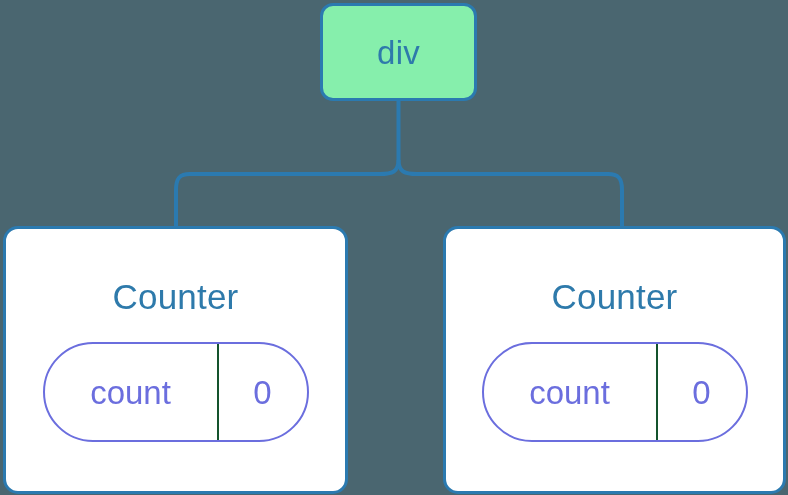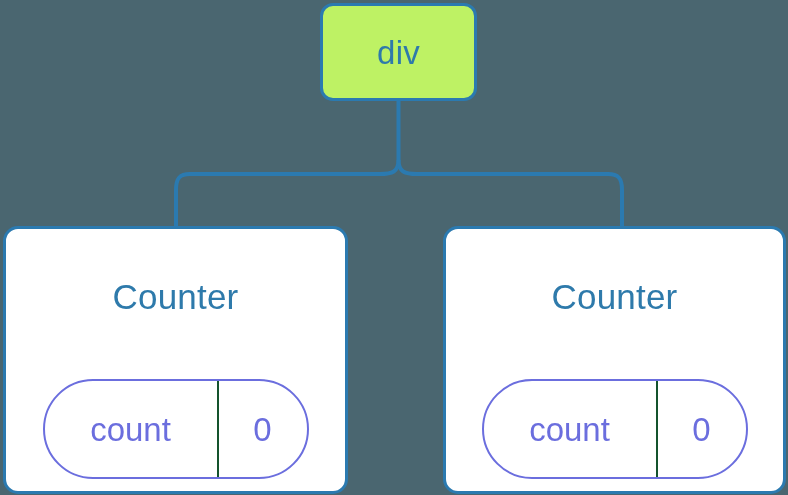--- a/index.html
+++ b/index.html
@@ -29,21 +29,21 @@
     height: 495px;
   }
 
   
   .node-root {
     position: absolute;
     left: 320px;
     top: 3px;
     width: 157px;
     height: 98px;
-    background: #bef264;
+    background: #86efac;
     border: 3px solid #2b7ab0;
     border-radius: 13px;
     box-sizing: border-box;
     display: flex;
     align-items: center;
     justify-content: center;
   }
   .node-root-label {
     color: #2e7aab;
     font-size: 33px;
@@ -56,21 +56,20 @@
     position: absolute;
     top: 226px;
     height: 268px;
     background: #ffffff;
     border: 3px solid #2b7ab0;
     border-radius: 15px;
     box-sizing: border-box;
     display: flex;
     flex-direction: column;
     align-items: center;
-    gap: 37px;
   }
   .card-left  { left: 3px;   width: 345px; }
   .card-right { left: 443px; width: 343px; }
 
   .card-title {
     color: #2e7aab;
     font-size: 35px;
     line-height: 1;
     margin-top: 50px;
     letter-spacing: 0.2px;

